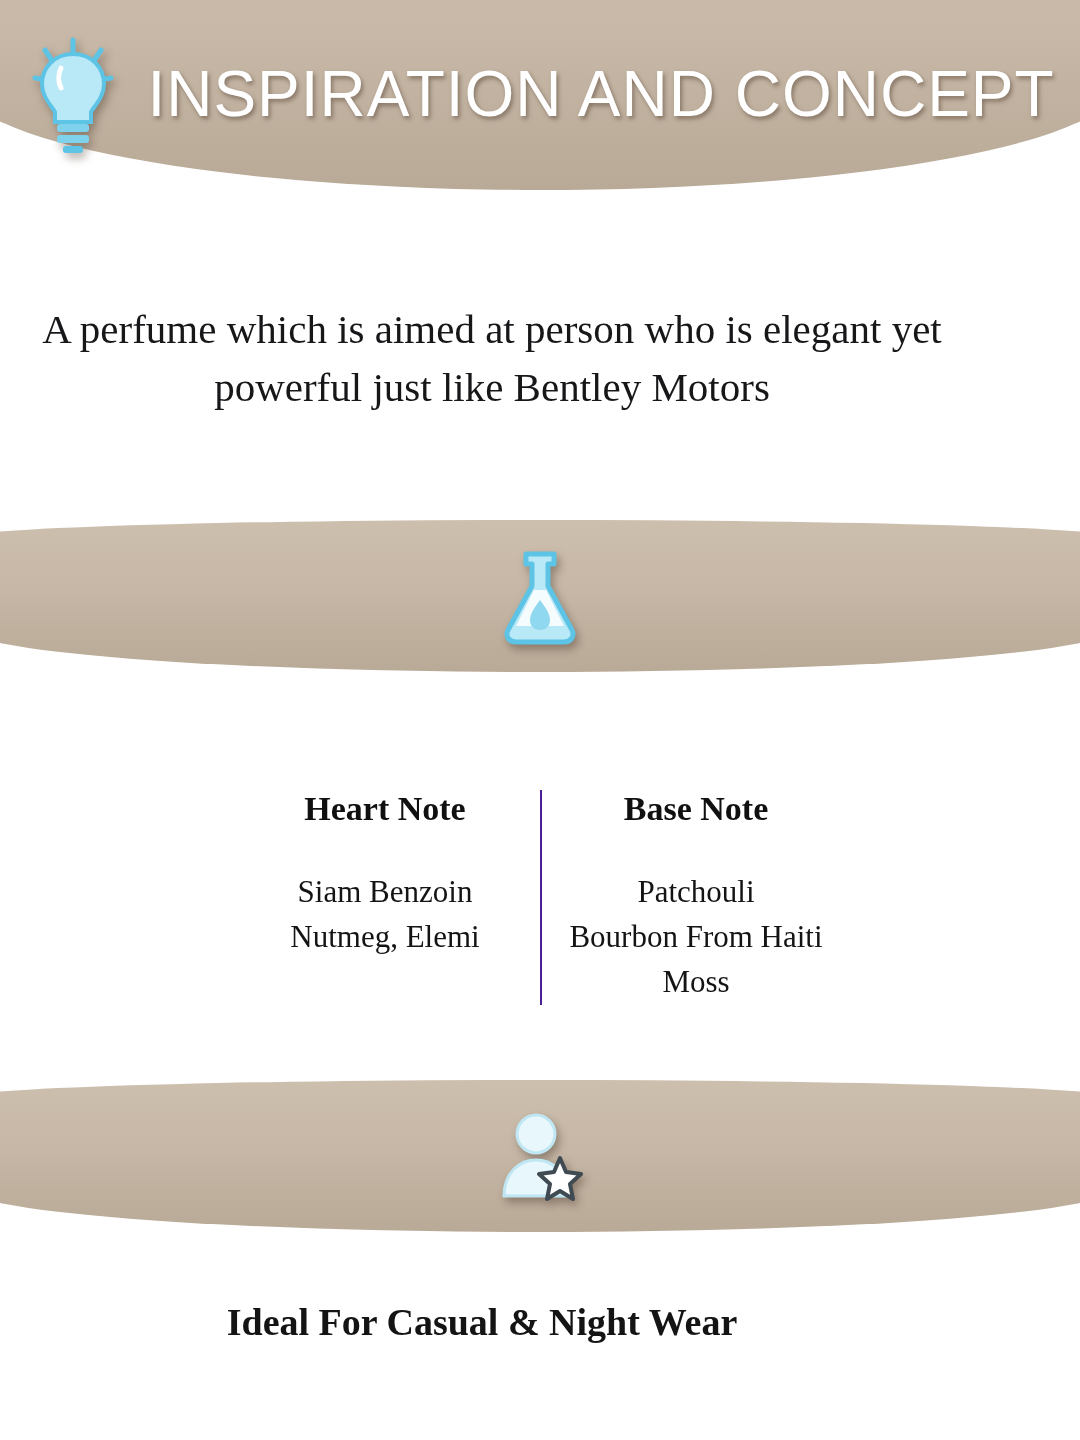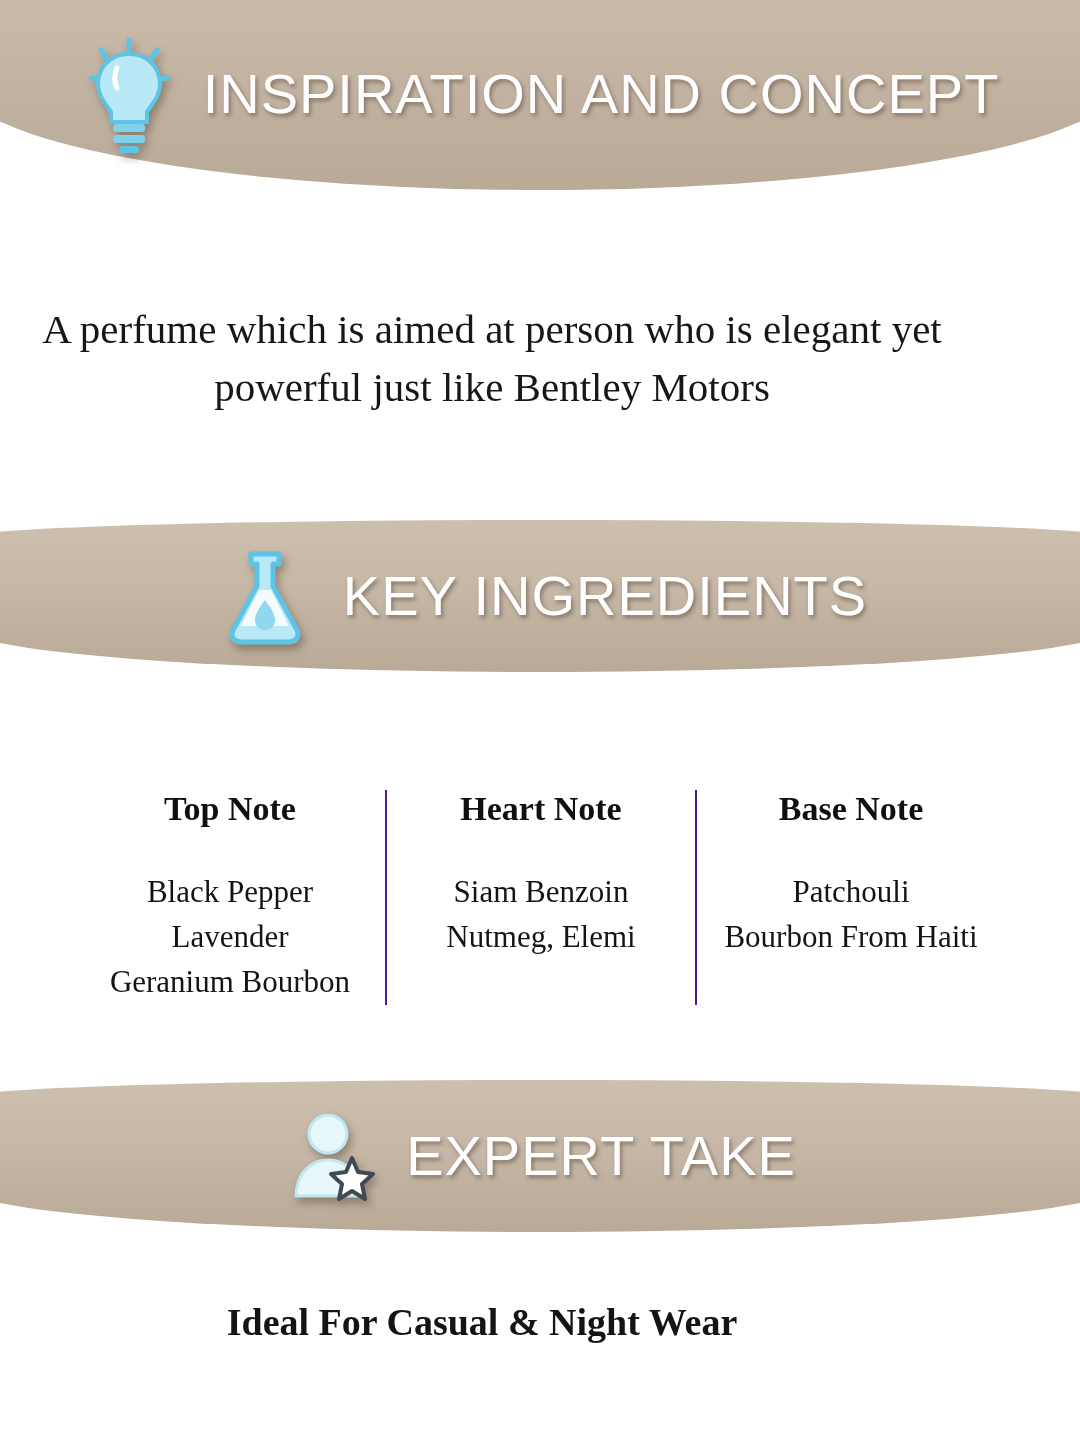--- a/index.html
+++ b/index.html
@@ -56,21 +56,21 @@
     width: 100%;
   }
   .band-1 .band-inner { padding-top: 78px; }
 
   .band-title {
     font-family: "Liberation Sans", sans-serif;
     font-weight: 400;
     color: #ffffff;
     letter-spacing: 1px;
     text-shadow: 2px 3px 4px rgba(90,70,55,0.55);
-    font-size: 56px;
+    font-size: 64px;
     line-height: 1;
   }
 
   
   .icon-wrap {
     display: inline-block;
     line-height: 0;
     filter: drop-shadow(3px 5px 4px rgba(80,62,48,0.45));
   }
 
@@ -164,51 +164,44 @@
 
 <div class="band band-2">
   <div class="band-inner">
     <span class="icon-wrap">
       <svg width="104" height="104" viewBox="0 0 104 104">
         <path d="M38 10 L66 10 L66 20 L60 20 L60 42 L84 86 C87 92 83 98 76 98 L28 98 C21 98 17 92 20 86 L44 42 L44 20 L38 20 Z" fill="#b9e8f6" stroke="#5ec4e6" stroke-width="5" stroke-linejoin="round"></path>
         <path d="M46 46 L58 46 L76 82 L28 82 Z" fill="#ffffff" opacity="0.85"></path>
         <path d="M52 56 C46 64 42 70 42 76 C42 82 46 86 52 86 C58 86 62 82 62 76 C62 70 58 64 52 56 Z" fill="#8fd8ef"></path>
       </svg>
     </span>
-    <span class="band-title">KEY INGREDIENTS</span>
   </div>
 </div>
 
 <div class="notes">
-  <div class="note-col">
-    <div class="note-head">Top Note</div>
-    <div class="note-item">Black Pepper</div>
-    <div class="note-item">Lavender</div>
-    <div class="note-item">Geranium Bourbon</div>
-  </div>
   <div class="note-col">
     <div class="note-head">Heart Note</div>
     <div class="note-item">Siam Benzoin</div>
     <div class="note-item">Nutmeg, Elemi</div>
   </div>
   <div class="note-col">
     <div class="note-head">Base Note</div>
     <div class="note-item">Patchouli</div>
     <div class="note-item">Bourbon From Haiti</div>
+    <div class="note-item">Moss</div>
   </div>
 </div>
 
 <div class="band band-3">
   <div class="band-inner">
     <span class="icon-wrap">
       <svg width="96" height="96" viewBox="0 0 96 96">
         <circle cx="44" cy="26" r="19" fill="#e8f7fc" stroke="#bfe6f3" stroke-width="3"></circle>
         <path d="M12 88 C12 64 28 52 44 52 C60 52 76 64 76 88 Z" fill="#e8f7fc" stroke="#bfe6f3" stroke-width="3"></path>
         <path d="M68 50 L74 64 L89 66 L78 76 L81 91 L68 83 L55 91 L58 76 L47 66 L62 64 Z" fill="#ffffff" stroke="#3f4a52" stroke-width="4" stroke-linejoin="round"></path>
       </svg>
     </span>
-    <span class="band-title">EXPERT TAKE</span>
   </div>
 </div>
 
 <div class="expert">
   <p>Ideal For Casual &amp; Night Wear</p>
 </div>
 
 </body></html>

